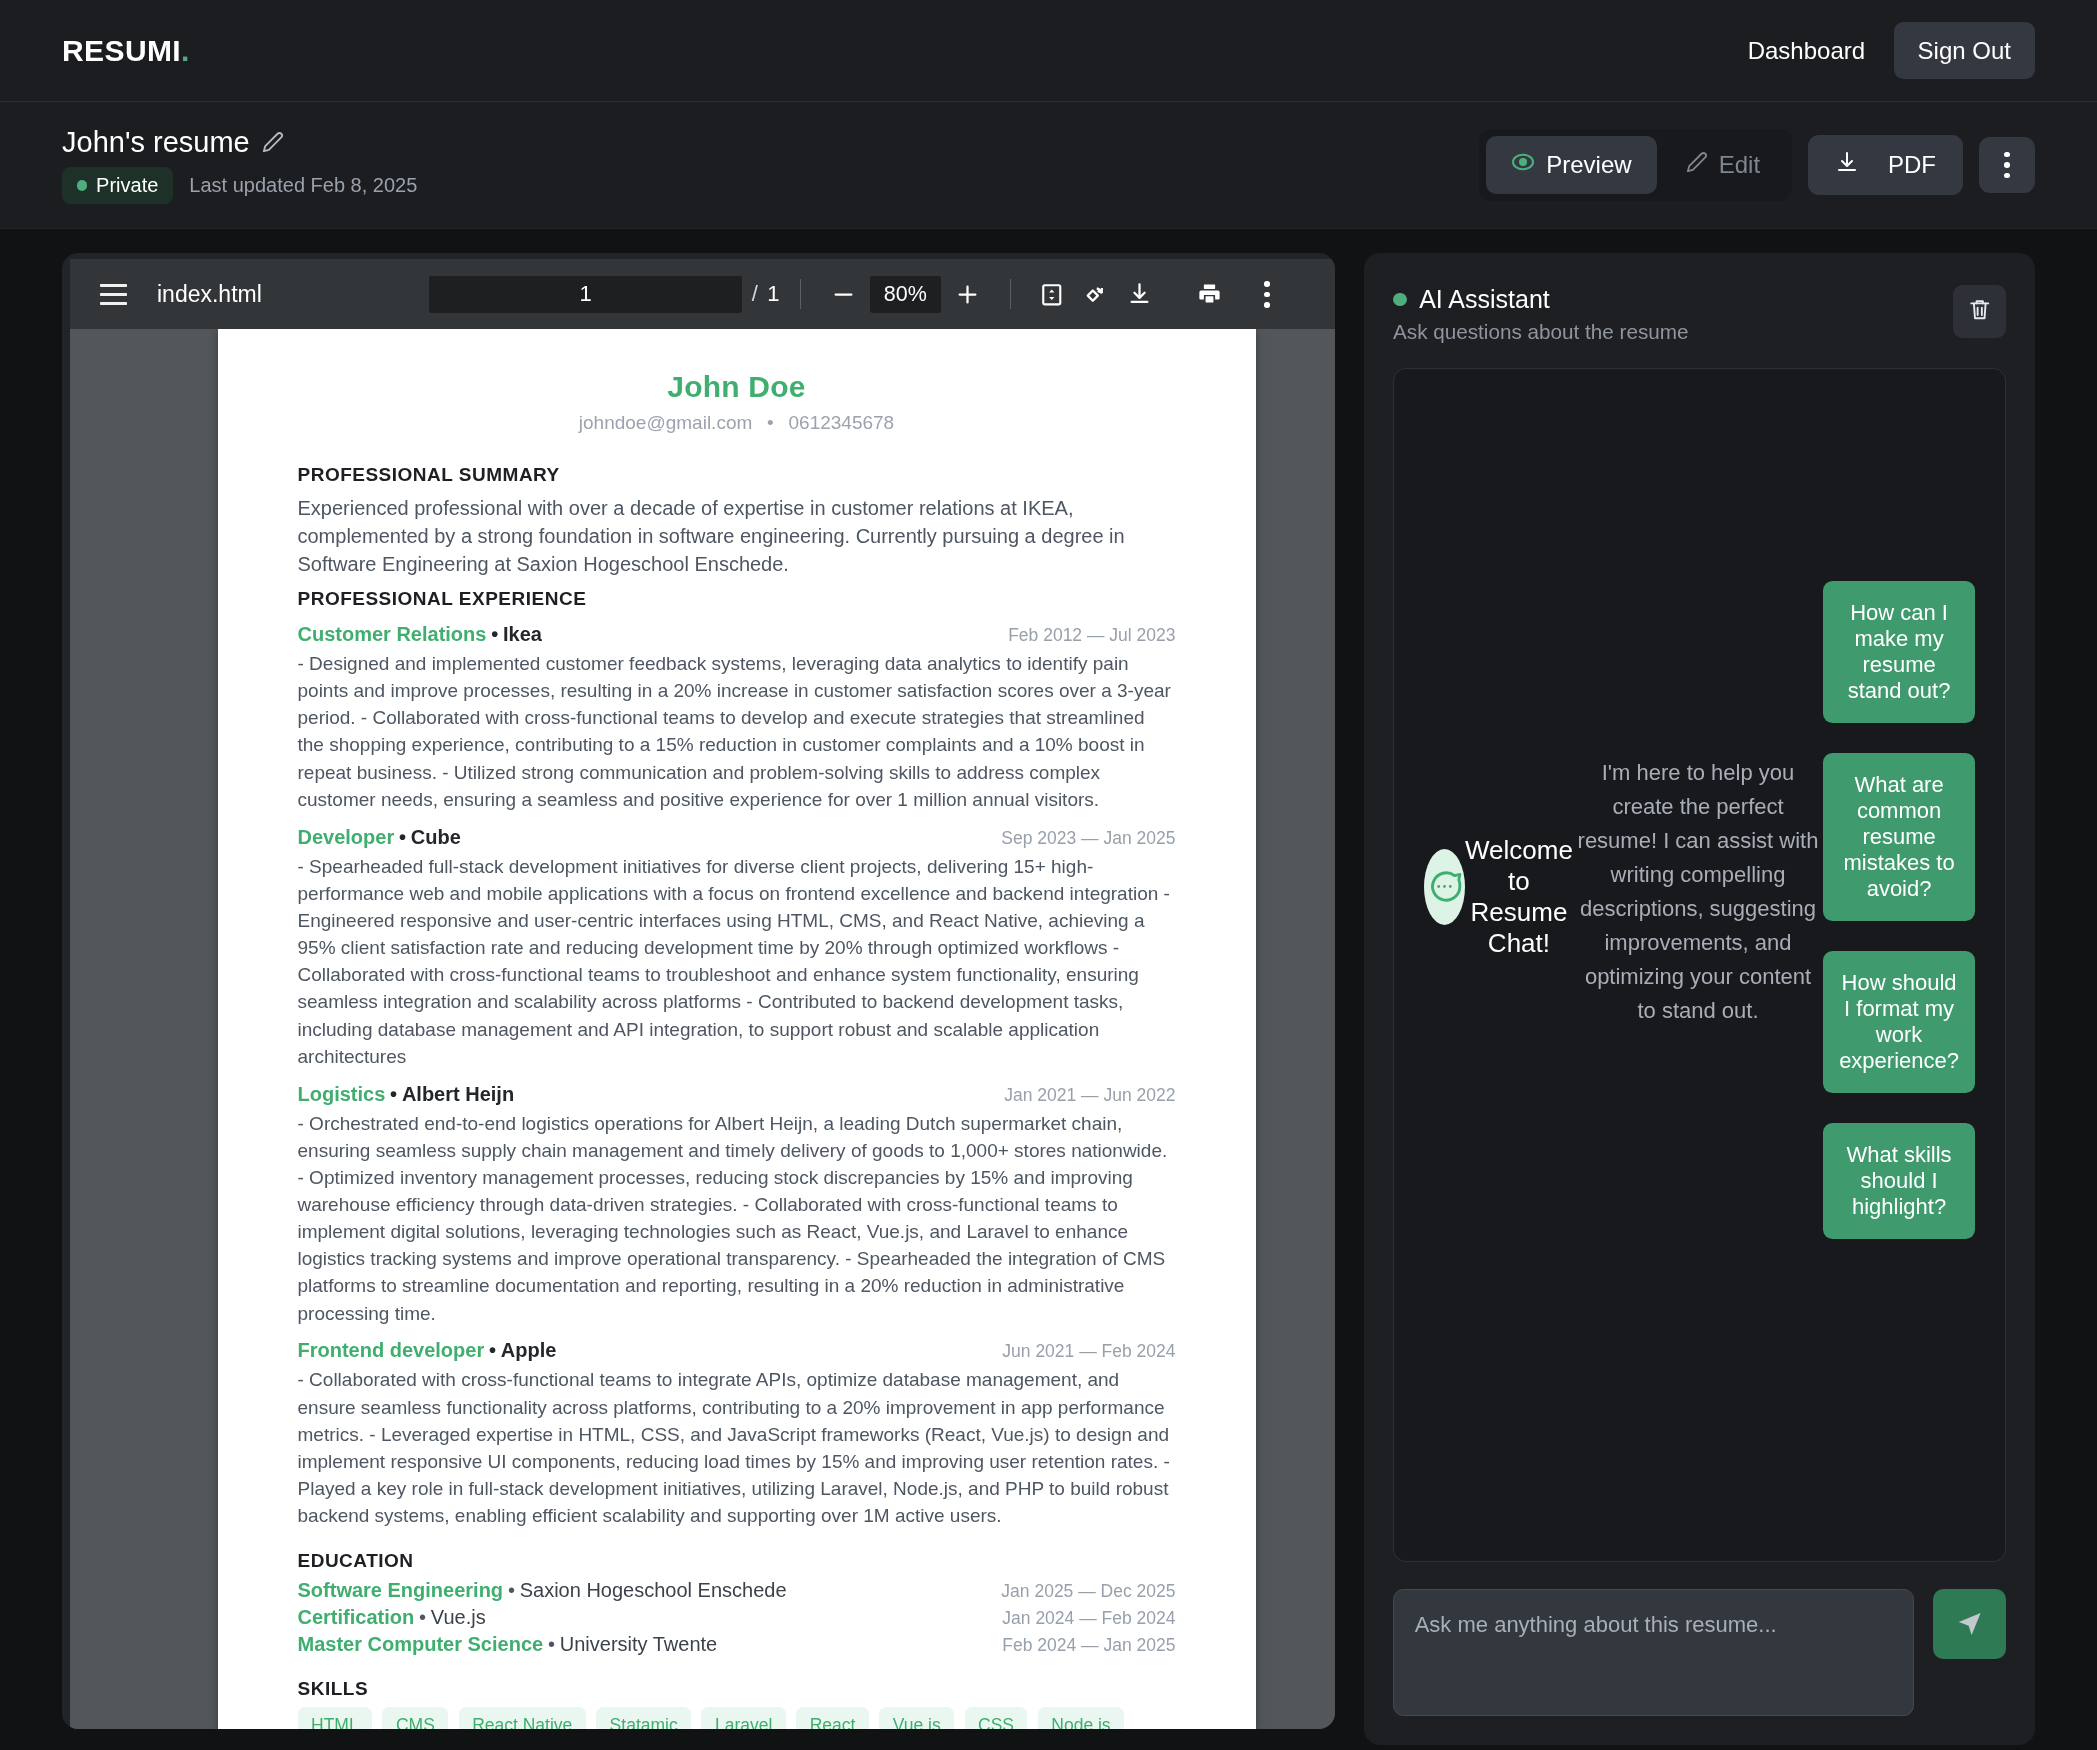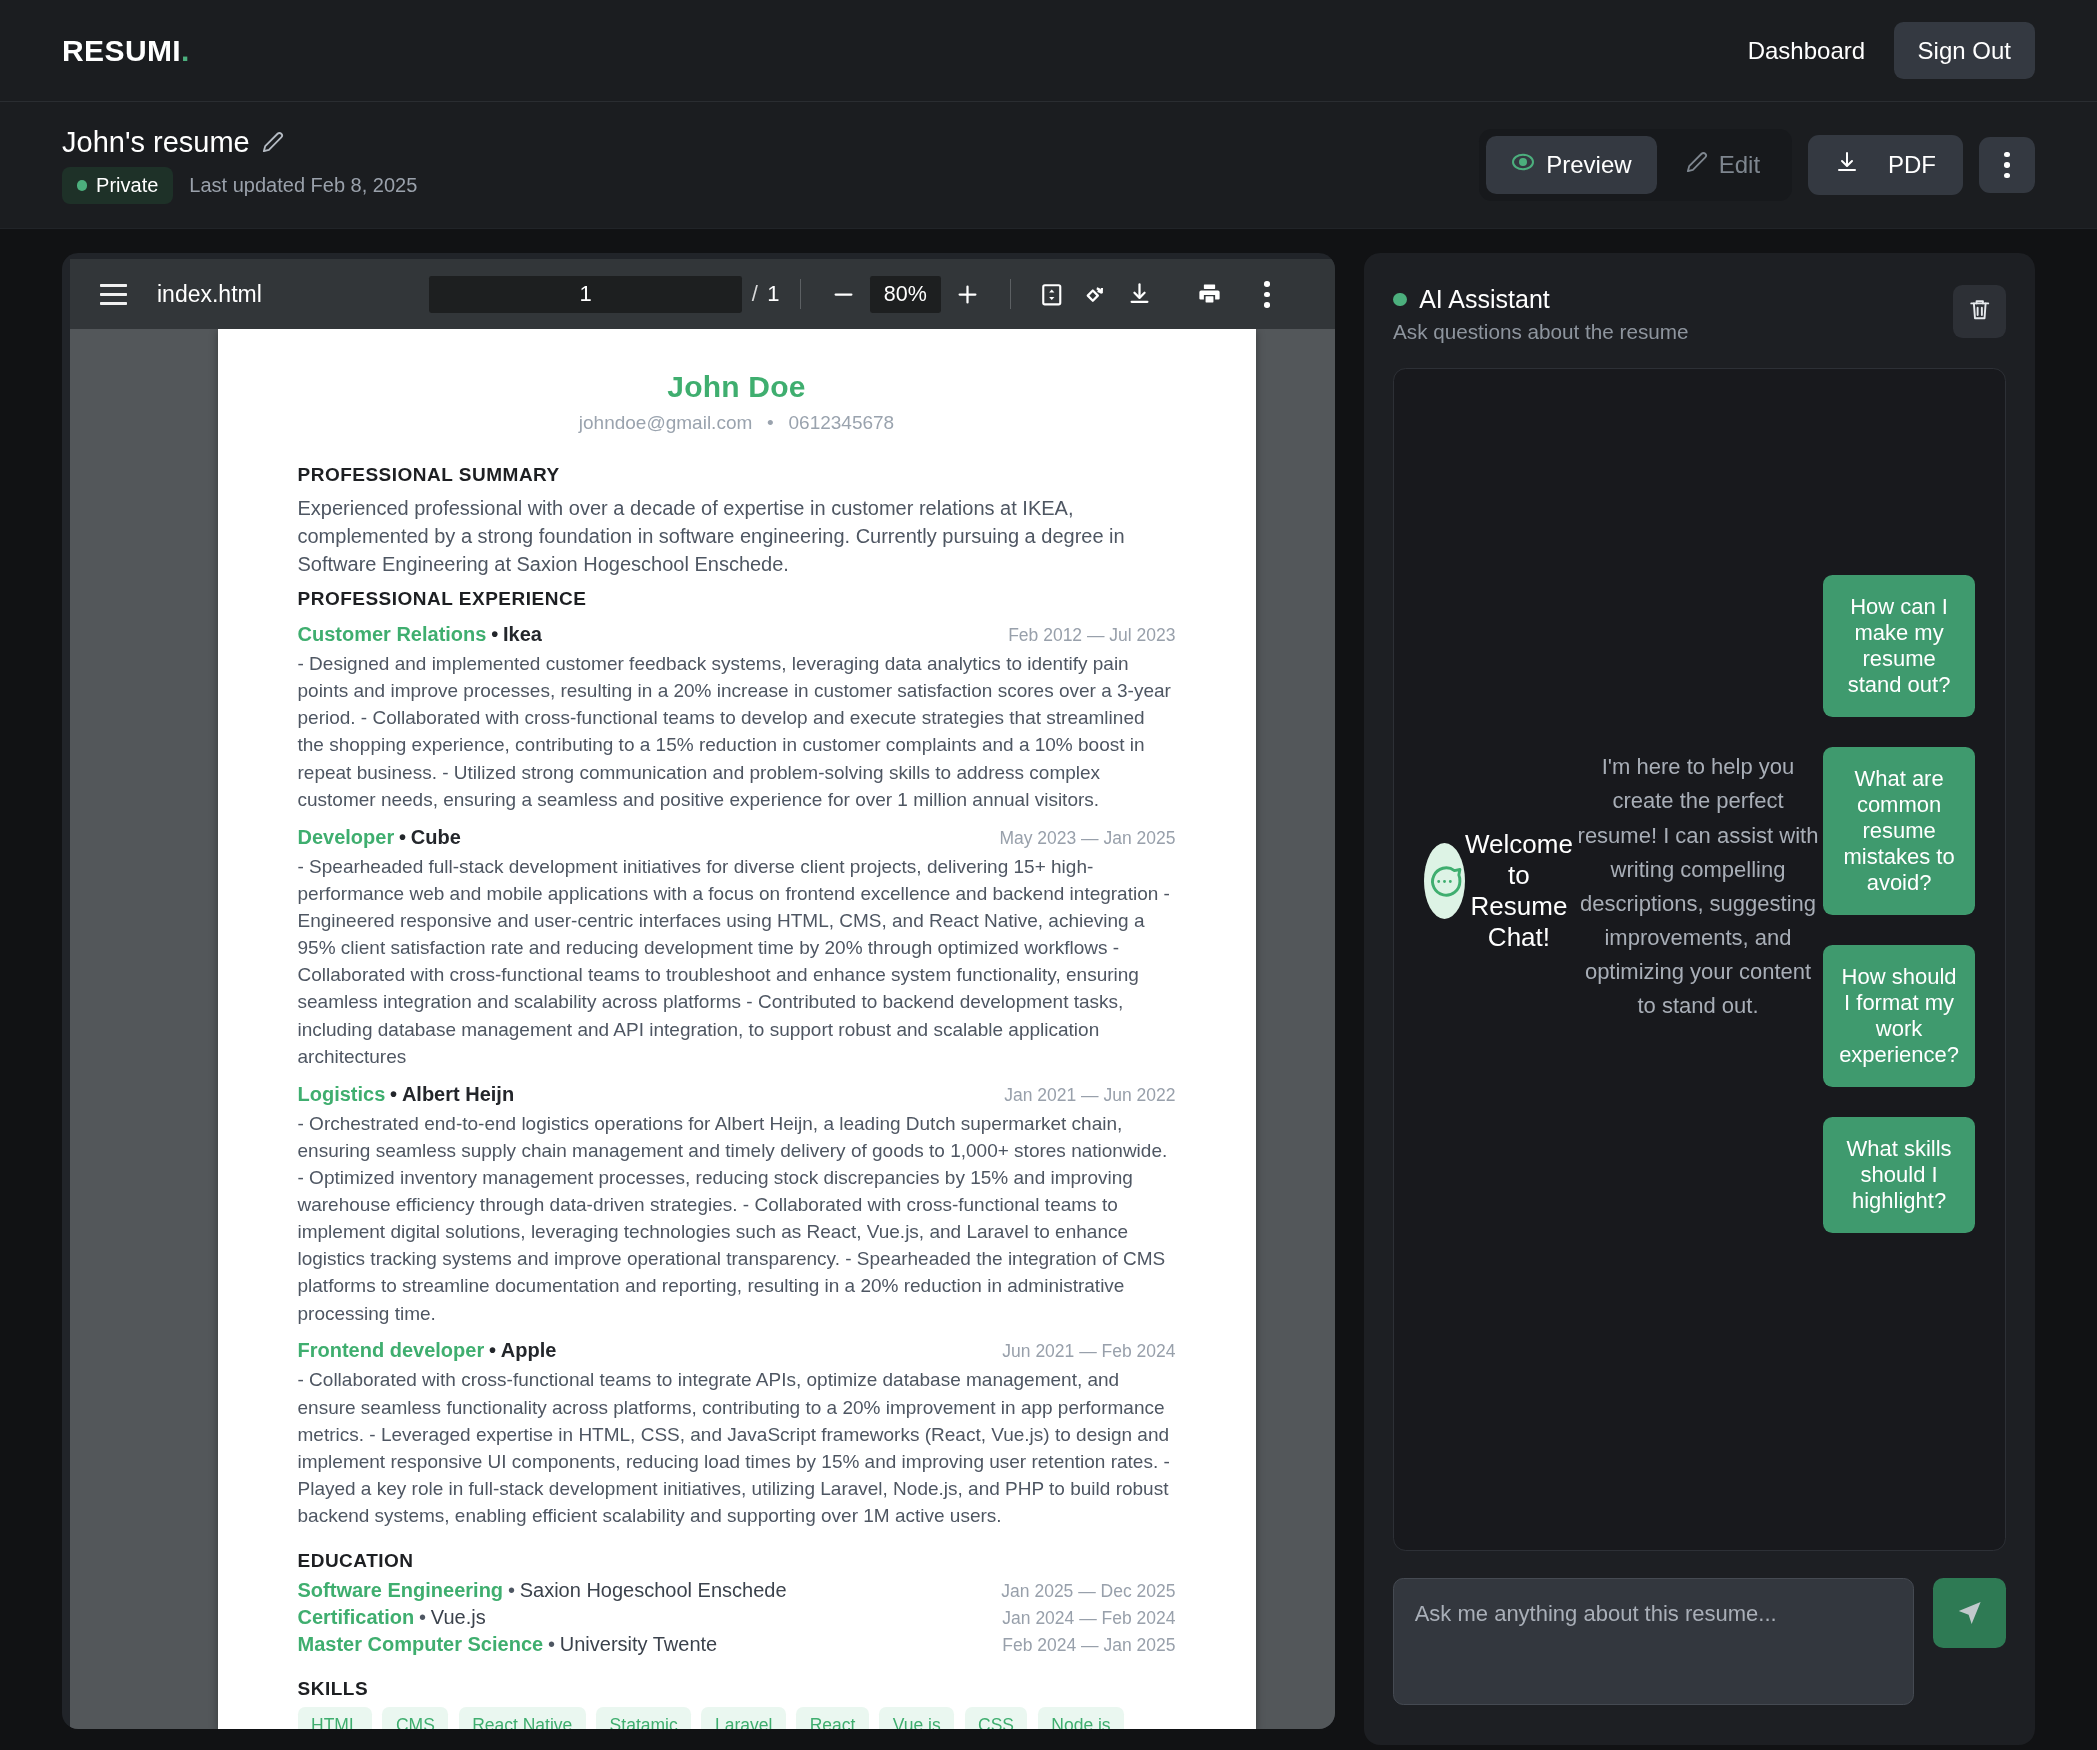--- a/index.html
+++ b/index.html
@@ -177,21 +177,21 @@
   .r-chip {
     background: #eaf7f0; color: #3fae6f; font-size: 17.5px;
     border-radius: 7.2px; padding: 7.2px 13.5px; white-space: nowrap;
   }
 
   
   .ai-card {
     flex: 1;
     background: #1d1f23;
     border-radius: 16px;
-    padding: 32px 29px 40px 29px;
+    padding: 32px 29px 29px 29px;
     display: flex; flex-direction: column;
     height: 1492px;
   }
   .ai-head { display: flex; align-items: flex-start; }
   .ai-head-left { display: flex; flex-direction: column; gap: 6.4px; }
   .ai-title-row { display: flex; align-items: center; gap: 12.7px; }
   .ai-dot { width: 13.5px; height: 13.5px; border-radius: 50%; background: #4caf7d; }
   .ai-title { color: #ffffff; font-size: 25px; font-weight: 500; }
   .ai-sub { color: #8e959e; font-size: 20.7px; padding-left: 0; }
   .trash-btn {
@@ -404,21 +404,21 @@
               <div>
                 <div class="r-job-head">
                   <div class="r-job-left"><span class="r-role">Customer Relations</span><span class="r-bullet-dot">•</span><span class="r-company">Ikea</span></div>
                   <div class="r-dates">Feb 2012 — Jul 2023</div>
                 </div>
                 <div class="r-job-body">- Designed and implemented customer feedback systems, leveraging data analytics to identify pain points and improve processes, resulting in a 20% increase in customer satisfaction scores over a 3-year period. - Collaborated with cross-functional teams to develop and execute strategies that streamlined the shopping experience, contributing to a 15% reduction in customer complaints and a 10% boost in repeat business. - Utilized strong communication and problem-solving skills to address complex customer needs, ensuring a seamless and positive experience for over 1 million annual visitors.</div>
               </div>
               <div>
                 <div class="r-job-head">
                   <div class="r-job-left"><span class="r-role">Developer</span><span class="r-bullet-dot">•</span><span class="r-company">Cube</span></div>
-                  <div class="r-dates">May 2023 — Jan 2025</div>
+                  <div class="r-dates">Sep 2023 — Jan 2025</div>
                 </div>
                 <div class="r-job-body">- Spearheaded full-stack development initiatives for diverse client projects, delivering 15+ high-performance web and mobile applications with a focus on frontend excellence and backend integration - Engineered responsive and user-centric interfaces using HTML, CMS, and React Native, achieving a 95% client satisfaction rate and reducing development time by 20% through optimized workflows - Collaborated with cross-functional teams to troubleshoot and enhance system functionality, ensuring seamless integration and scalability across platforms - Contributed to backend development tasks, including database management and API integration, to support robust and scalable application architectures</div>
               </div>
               <div>
                 <div class="r-job-head">
                   <div class="r-job-left"><span class="r-role">Logistics</span><span class="r-bullet-dot">•</span><span class="r-company">Albert Heijn</span></div>
                   <div class="r-dates">Jan 2021 — Jun 2022</div>
                 </div>
                 <div class="r-job-body">- Orchestrated end-to-end logistics operations for Albert Heijn, a leading Dutch supermarket chain, ensuring seamless supply chain management and timely delivery of goods to 1,000+ stores nationwide. - Optimized inventory management processes, reducing stock discrepancies by 15% and improving warehouse efficiency through data-driven strategies. - Collaborated with cross-functional teams to implement digital solutions, leveraging technologies such as React, Vue.js, and Laravel to enhance logistics tracking systems and improve operational transparency. - Spearheaded the integration of CMS platforms to streamline documentation and reporting, resulting in a 20% reduction in administrative processing time.</div>
               </div>

